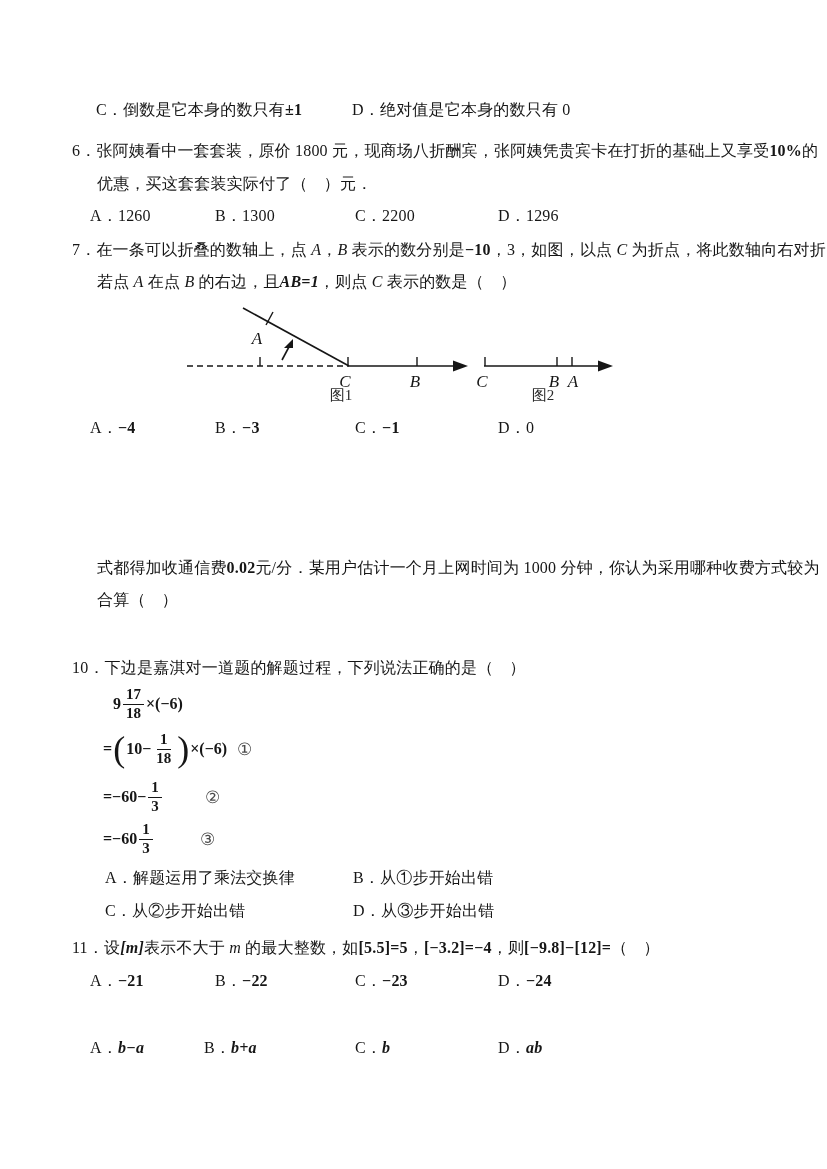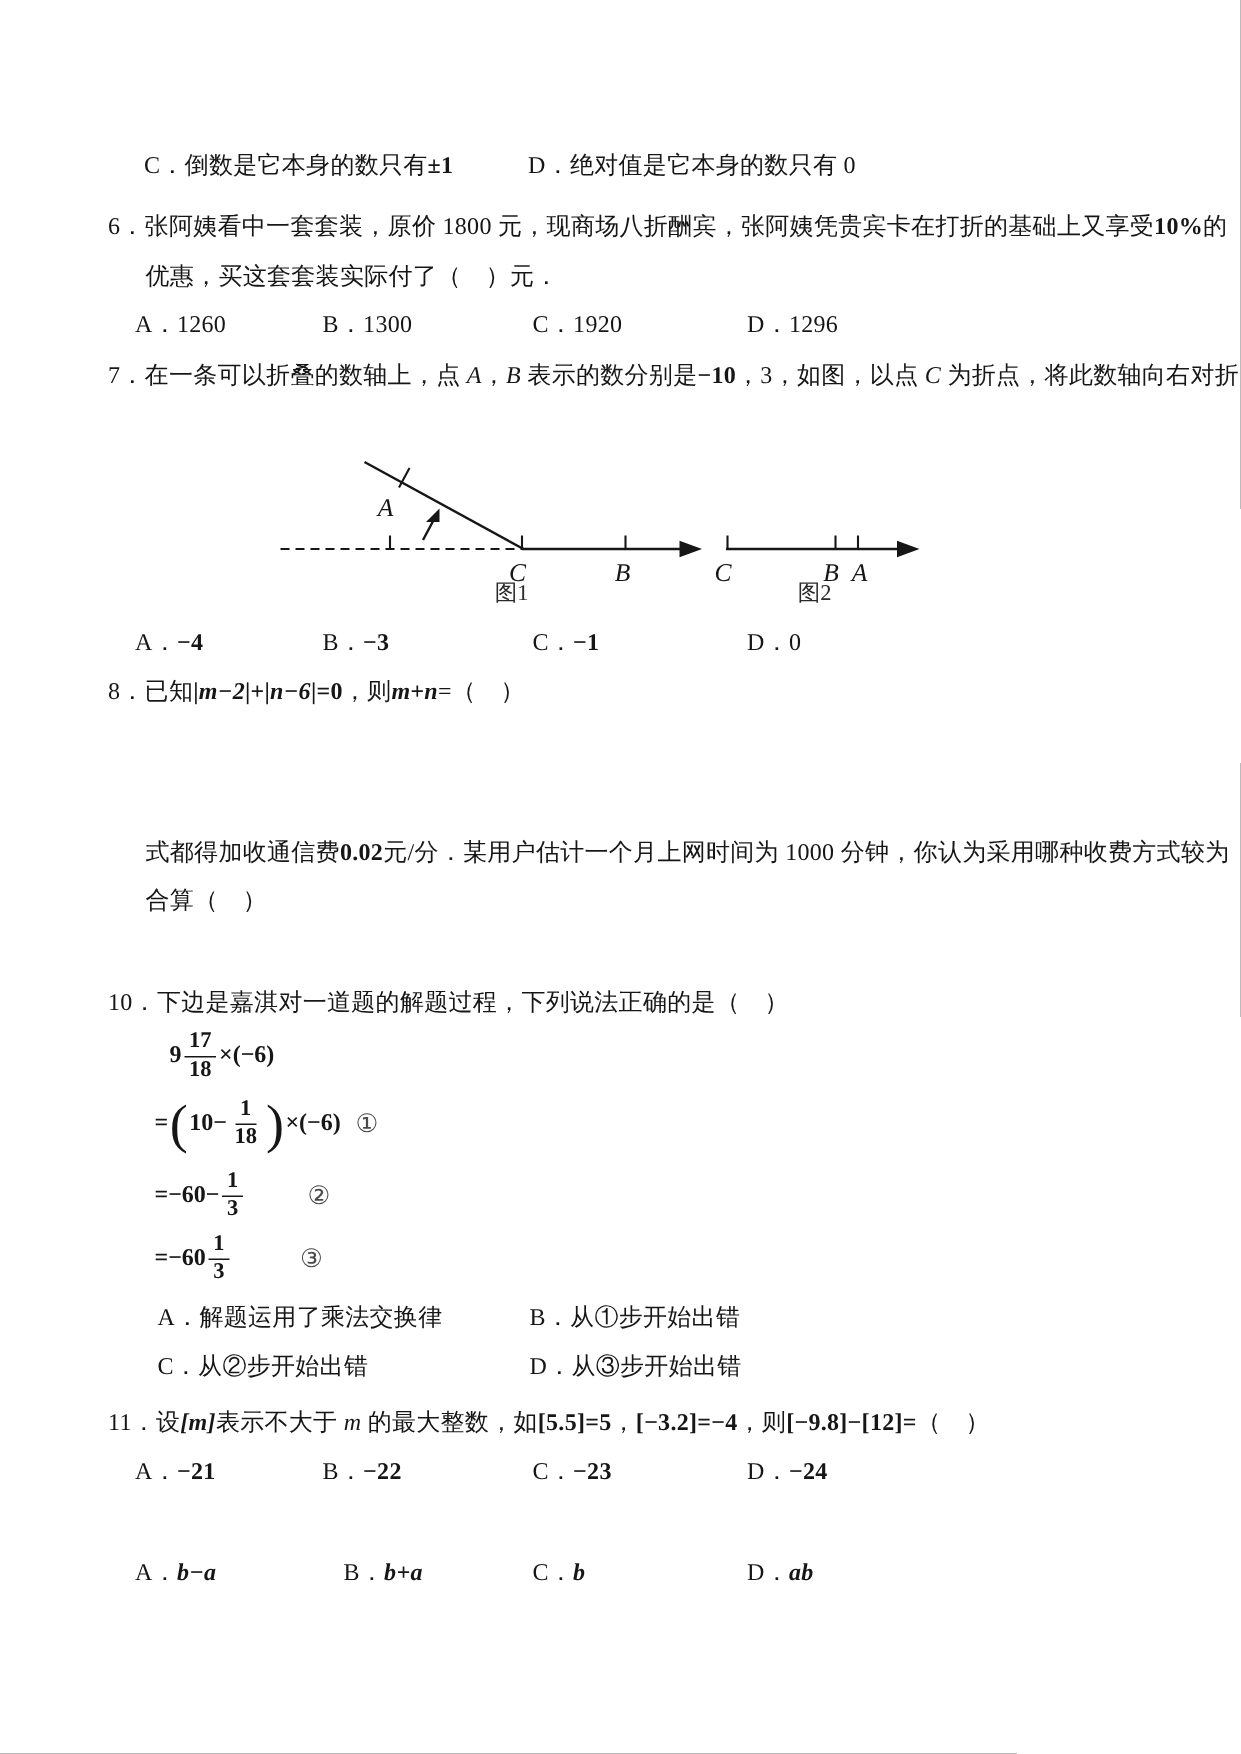--- a/index.html
+++ b/index.html
@@ -40,25 +40,26 @@
   <div class="optrow" style="top:100px">
     <span class="opt" style="left:96px"><span class="sg-n">C．倒数是它本身的数只有</span><span class="sg-b">±1</span></span>
     <span class="opt" style="left:352px"><span class="sg-n">D．绝对值是它本身的数只有 0</span></span>
   </div>
 
   <div class="ln" style="left:72px;top:141px"><span class="sg-n">6．张阿姨看中一套套装，原价 1800 元，现商场八折酬宾，张阿姨凭贵宾卡在打折的基础上又享受</span><span class="sg-b">10%</span><span class="sg-n">的</span></div>
   <div class="ln" style="left:97px;top:174px"><span class="sg-n">优惠，买这套套装实际付了（　）元．</span></div>
   <div class="optrow" style="top:206px">
     <span class="opt" style="left:90px"><span class="sg-n">A．1260</span></span>
     <span class="opt" style="left:215px"><span class="sg-n">B．1300</span></span>
-    <span class="opt" style="left:355px"><span class="sg-n">C．1920</span></span>
+    <span class="opt" style="left:355px"><span class="sg-n">C．2200</span></span>
     <span class="opt" style="left:498px"><span class="sg-n">D．1296</span></span>
   </div>
 
   <div class="ln" style="left:72px;top:240px"><span class="sg-n">7．在一条可以折叠的数轴上，点 </span><span class="sg-i">A</span><span class="sg-n">，</span><span class="sg-i">B</span><span class="sg-n"> 表示的数分别是</span><span class="sg-b">−10</span><span class="sg-n">，3，如图，以点 </span><span class="sg-i">C</span><span class="sg-n"> 为折点，将此数轴向右对折，</span></div>
+  <div class="ln" style="left:97px;top:272px"><span class="sg-n">若点 </span><span class="sg-i">A</span><span class="sg-n"> 在点 </span><span class="sg-i">B</span><span class="sg-n"> 的右边，且</span><span class="sg-bi">AB=1</span><span class="sg-n">，则点 </span><span class="sg-i">C</span><span class="sg-n"> 表示的数是（　）</span></div>
 
   <svg style="position:absolute;left:165px;top:296px" width="465" height="112" viewBox="0 0 465 112">
 
     <line x1="22" y1="70" x2="183" y2="70" stroke="#161616" stroke-width="1.4" stroke-dasharray="6,4"></line>
     <line x1="95" y1="61" x2="95" y2="70" stroke="#161616" stroke-width="1.4"></line>
     <line x1="78" y1="12" x2="184" y2="70" stroke="#161616" stroke-width="1.6"></line>
     <line x1="108" y1="16" x2="101" y2="29" stroke="#161616" stroke-width="1.4"></line>
     <text x="92" y="48" text-anchor="middle" class="figlabel">A</text>
     <line x1="117" y1="64" x2="125" y2="49" stroke="#161616" stroke-width="1.6"></line>
     <polygon points="128,43 119,52 128,52" fill="#161616"></polygon>
@@ -81,21 +82,20 @@
     <text x="378" y="104" text-anchor="middle" class="figcap">图2</text>
   </svg>
 
   <div class="optrow" style="top:418px">
     <span class="opt" style="left:90px"><span class="sg-n">A．</span><span class="sg-b">−4</span></span>
     <span class="opt" style="left:215px"><span class="sg-n">B．</span><span class="sg-b">−3</span></span>
     <span class="opt" style="left:355px"><span class="sg-n">C．</span><span class="sg-b">−1</span></span>
     <span class="opt" style="left:498px"><span class="sg-n">D．0</span></span>
   </div>
 
-  <div class="ln" style="left:72px;top:451px"><span class="sg-n">8．已知</span><span class="sg-b">|</span><span class="sg-bi">m−2</span><span class="sg-b">|+|</span><span class="sg-bi">n−6</span><span class="sg-b">|=0</span><span class="sg-n">，则</span><span class="sg-bi">m+n</span><span class="sg-n">=（　）</span></div>
 
   <div class="ln" style="left:97px;top:558px"><span class="sg-n">式都得加收通信费</span><span class="sg-b">0.02</span><span class="sg-n">元/分．某用户估计一个月上网时间为 1000 分钟，你认为采用哪种收费方式较为</span></div>
   <div class="ln" style="left:97px;top:590px"><span class="sg-n">合算（　）</span></div>
 
   <div class="ln" style="left:72px;top:658px"><span class="sg-n">10．下边是嘉淇对一道题的解题过程，下列说法正确的是（　）</span></div>
 
   <div class="mline" style="left:113px;top:686px;height:36px">
     <b>9</b>
       <span class="frac">
         <span class="fnum">17</span>
@@ -147,18 +147,18 @@
   <div class="ln" style="left:72px;top:938px"><span class="sg-n">11．设</span><span class="sg-bi">[m]</span><span class="sg-n">表示不大于 </span><span class="sg-i">m</span><span class="sg-n"> 的最大整数，如</span><span class="sg-b">[5.5]=5</span><span class="sg-n">，</span><span class="sg-b">[−3.2]=−4</span><span class="sg-n">，则</span><span class="sg-b">[−9.8]−[12]=</span><span class="sg-n">（　）</span></div>
   <div class="optrow" style="top:971px">
     <span class="opt" style="left:90px"><span class="sg-n">A．</span><span class="sg-b">−21</span></span>
     <span class="opt" style="left:215px"><span class="sg-n">B．</span><span class="sg-b">−22</span></span>
     <span class="opt" style="left:355px"><span class="sg-n">C．</span><span class="sg-b">−23</span></span>
     <span class="opt" style="left:498px"><span class="sg-n">D．</span><span class="sg-b">−24</span></span>
   </div>
 
   <div class="optrow" style="top:1038px">
     <span class="opt" style="left:90px"><span class="sg-n">A．</span><span class="sg-bi">b−a</span></span>
-    <span class="opt" style="left:229px"><span class="sg-n">B．</span><span class="sg-bi">b+a</span></span>
+    <span class="opt" style="left:204px"><span class="sg-n">B．</span><span class="sg-bi">b+a</span></span>
     <span class="opt" style="left:355px"><span class="sg-n">C．</span><span class="sg-bi">b</span></span>
     <span class="opt" style="left:498px"><span class="sg-n">D．</span><span class="sg-bi">ab</span></span>
   </div>
 
 </div>
 
 </body></html>

